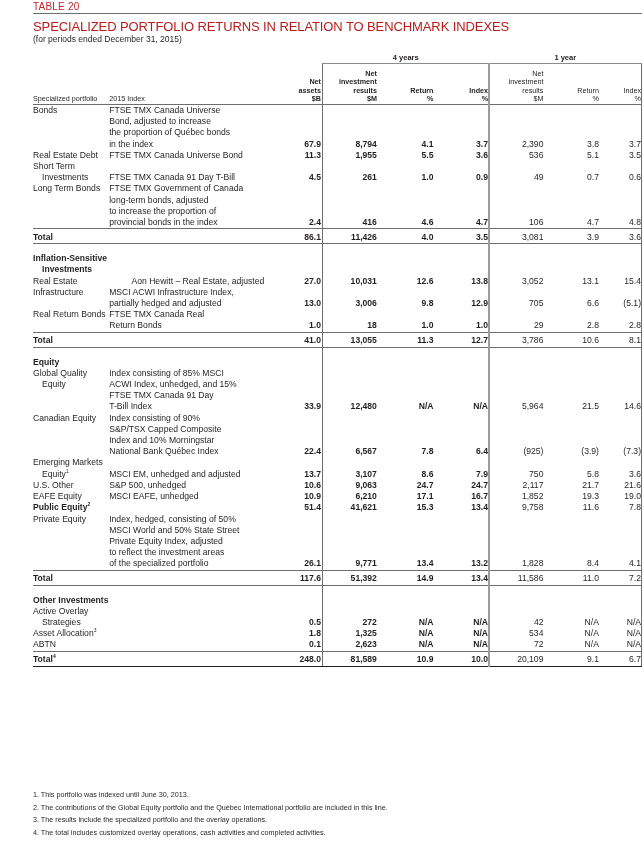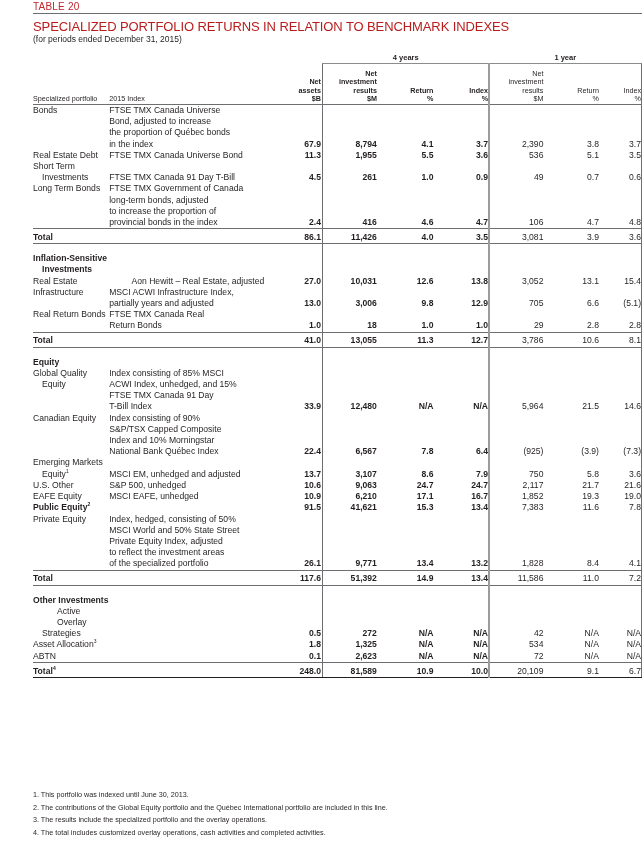--- a/index.html
+++ b/index.html
@@ -194,21 +194,21 @@
           <td class="num vl2">3,052</td>
           <td class="num">13.1</td>
           <td class="num vr">15.4</td>
         </tr>
         <tr class="row">
           <td style="vertical-align: top;">
             <span style="display: block;">Infrastructure</span>
           </td>
           <td>
             <span style="display: block;">MSCI ACWI Infrastructure Index,</span>
-            <span style="display: block;">partially years and adjusted</span>
+            <span style="display: block;">partially hedged and adjusted</span>
           </td>
           <td class="num b pr">13.0</td>
           <td class="num b vl">3,006</td>
           <td class="num b">9.8</td>
           <td class="num b">12.9</td>
           <td class="num vl2">705</td>
           <td class="num">6.6</td>
           <td class="num vr">(5.1)</td>
         </tr>
         <tr class="row">
@@ -330,25 +330,25 @@
           <td class="num b">16.7</td>
           <td class="num vl2">1,852</td>
           <td class="num">19.3</td>
           <td class="num vr">19.0</td>
         </tr>
         <tr class="row">
           <td class="b" style="vertical-align: top;">
             <span style="display: block;">Public Equity<span class="sup">2</span></span>
           </td>
           <td></td>
-          <td class="num b pr">91.5</td>
+          <td class="num b pr">51.4</td>
           <td class="num b vl">41,621</td>
           <td class="num b">15.3</td>
           <td class="num b">13.4</td>
-          <td class="num vl2">7,383</td>
+          <td class="num vl2">9,758</td>
           <td class="num">11.6</td>
           <td class="num vr">7.8</td>
         </tr>
         <tr class="row">
           <td style="vertical-align: top;">
             <span style="display: block;">Private Equity</span>
           </td>
           <td>
             <span style="display: block;">Index, hedged, consisting of 50%</span>
             <span style="display: block;">MSCI World and 50% State Street</span>
@@ -381,21 +381,21 @@
           <td></td>
           <td class="vl"></td>
           <td></td>
           <td></td>
           <td class="vl2"></td>
           <td></td>
           <td class="vr"></td>
         </tr>
         <tr class="row">
           <td style="vertical-align: top;">
-            <span style="display: block; margin-left: 24px;">Active Overlay</span>
+            <span style="display: block;">Active Overlay</span>
             <span class="indent" style="display: block;">Strategies</span>
           </td>
           <td></td>
           <td class="num b pr">0.5</td>
           <td class="num b vl">272</td>
           <td class="num b">N/A</td>
           <td class="num b">N/A</td>
           <td class="num vl2">42</td>
           <td class="num">N/A</td>
           <td class="num vr">N/A</td>

